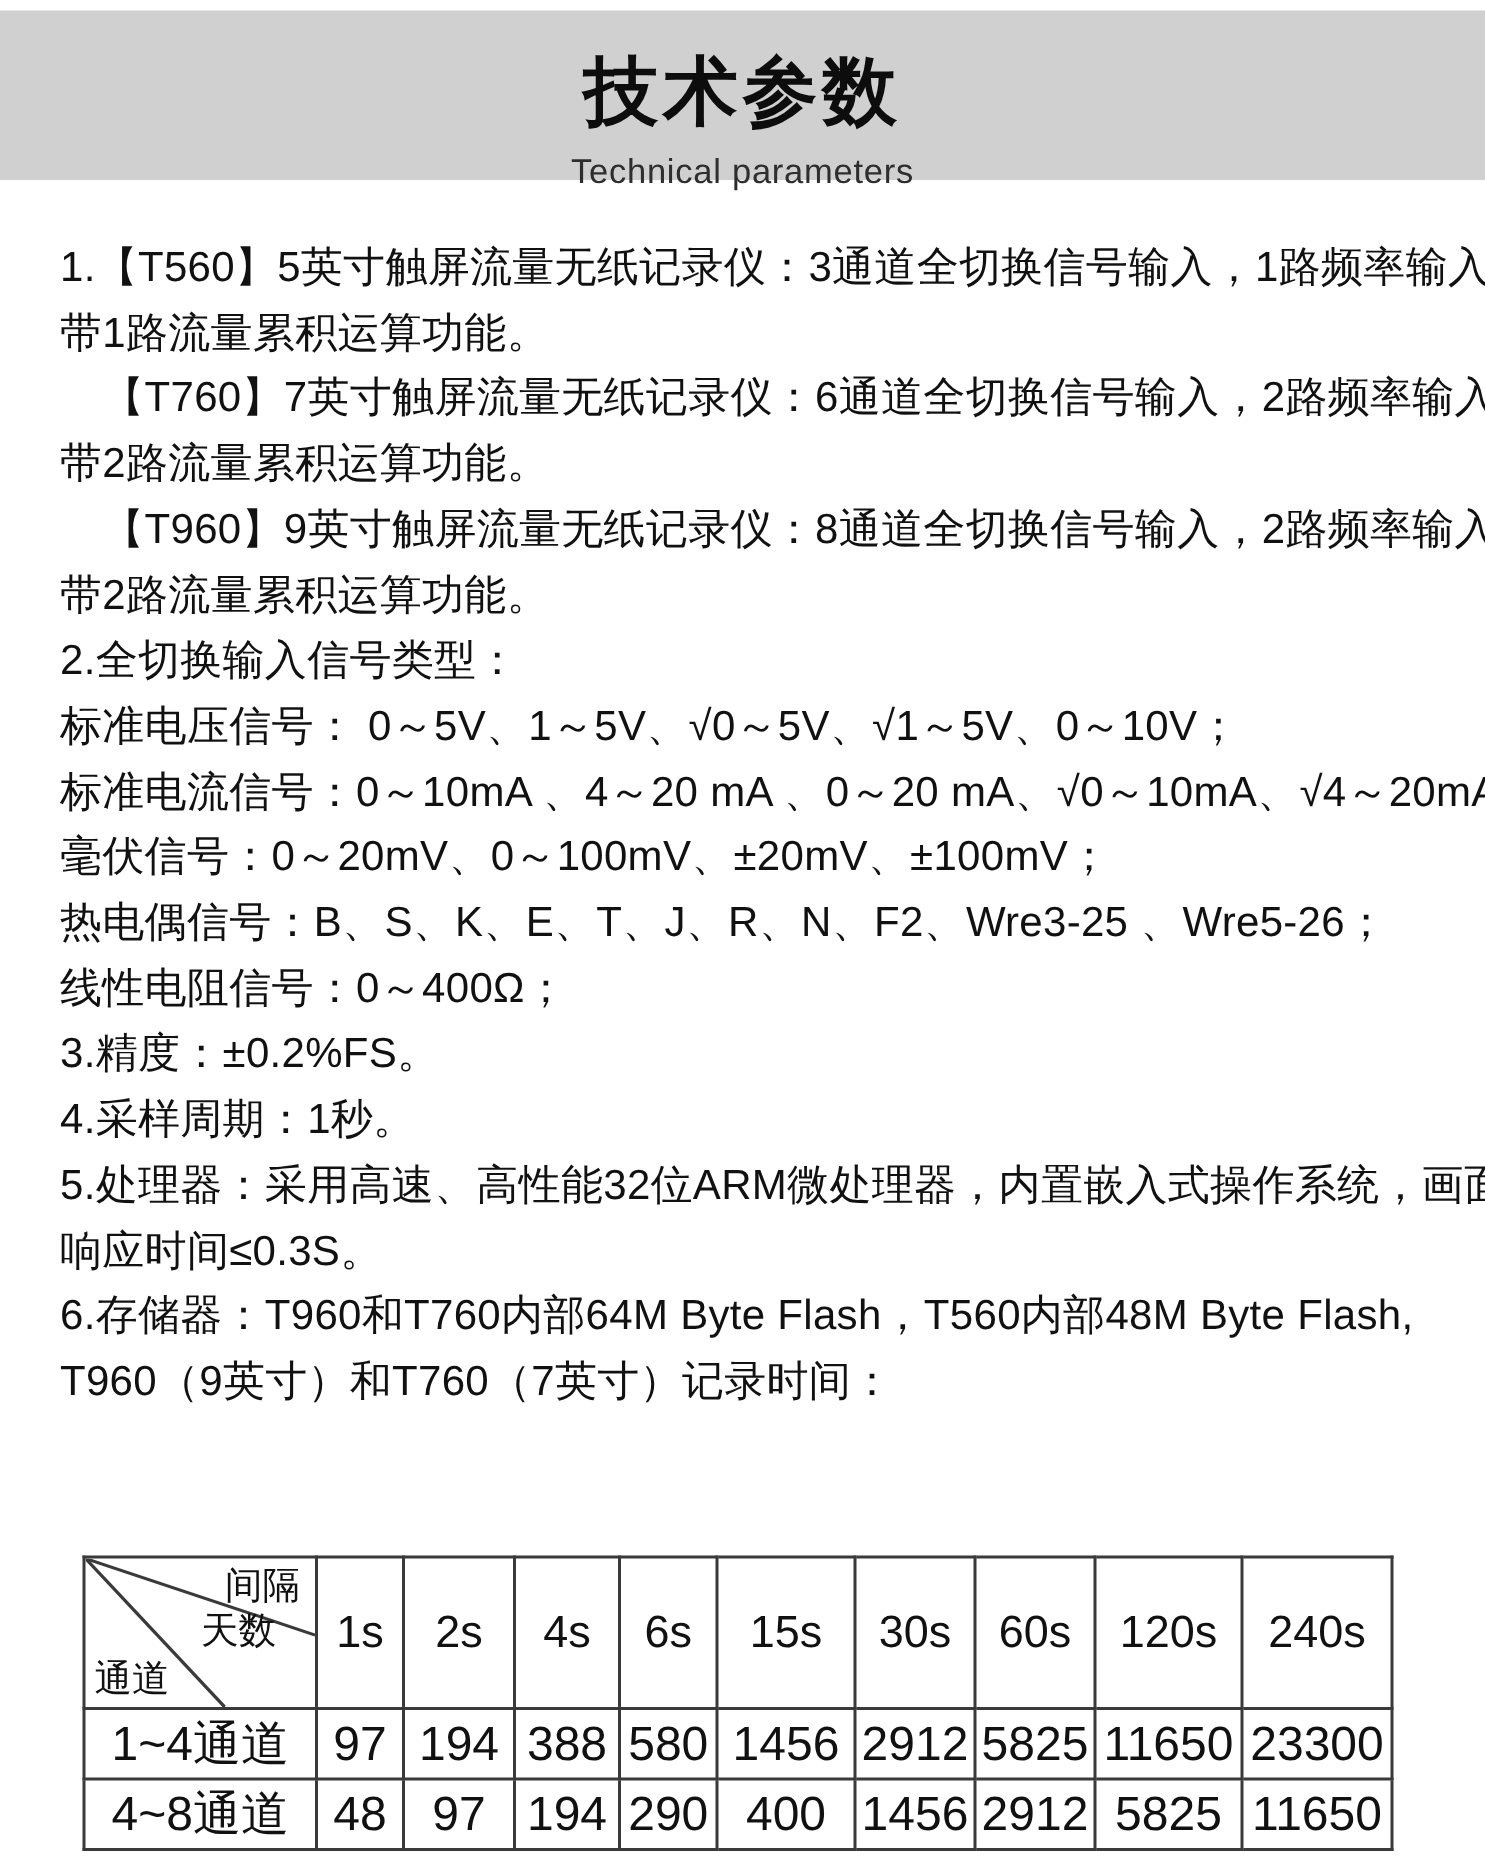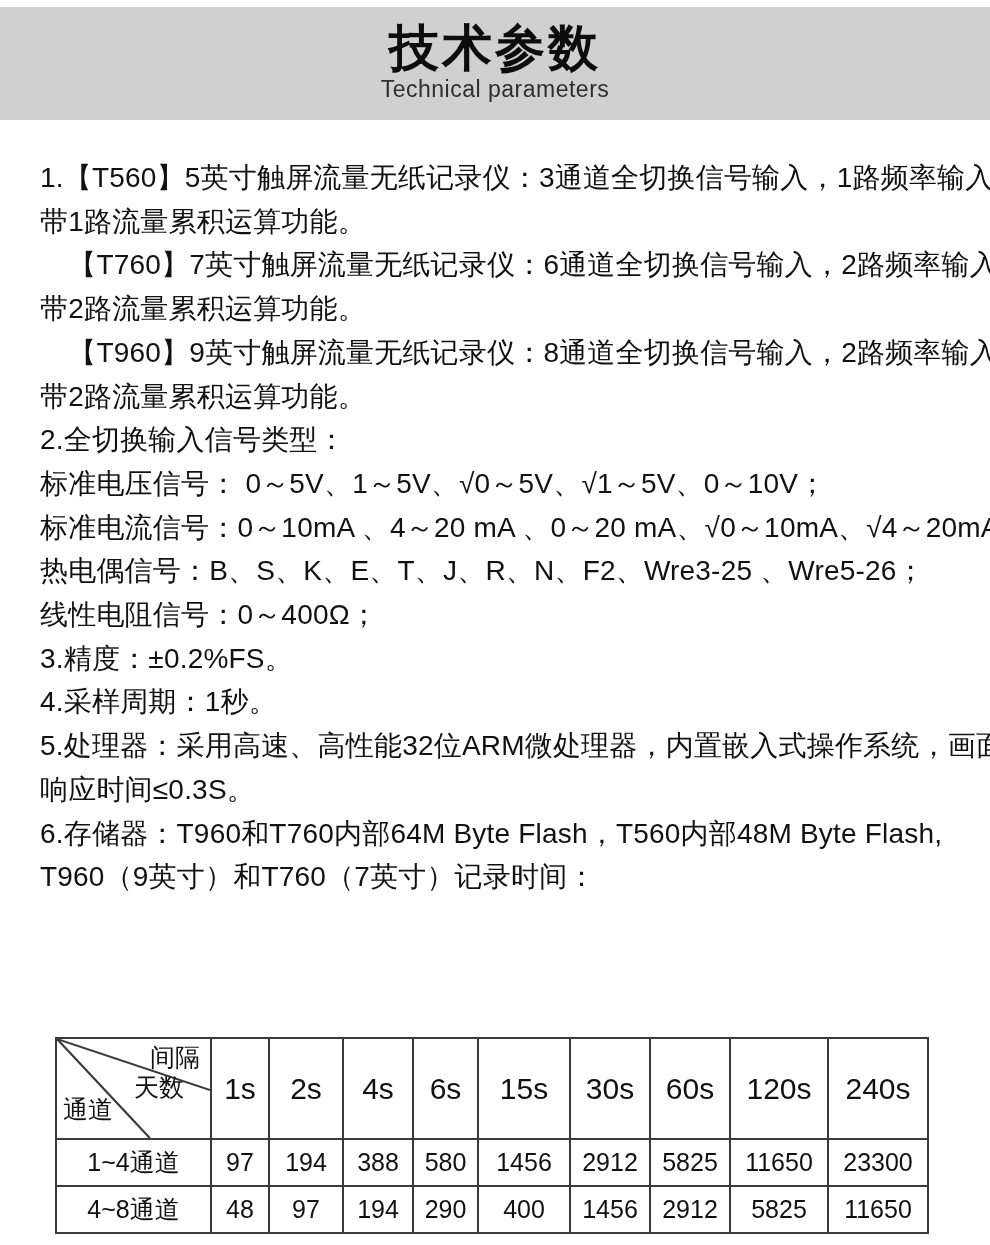--- a/index.html
+++ b/index.html
@@ -16,27 +16,27 @@
     font-family:"Liberation Sans","DejaVu Sans",sans-serif;
     color:var(--text);
   }
   
   .banner{
     position:absolute;left:0;top:7px;width:990px;height:113px;
     background:var(--banner);
     text-align:center;
   }
   .title{
-    margin:0;padding-top:15px;
+    margin:0;padding-top:28px;
     font-size:50px;line-height:1.05;
     font-weight:900;letter-spacing:3px;
     color:#0d0d0d;
   }
   .subtitle{
-    margin-top:2px;
+    margin-top:14px;
     font-size:23px;line-height:1.1;
     font-weight:400;letter-spacing:0.5px;
     color:#2e2e2e;
   }
   
   .content{
     position:absolute;left:40px;top:156px;width:912px;
   }
   .line{
     font-size:28px;
@@ -53,29 +53,29 @@
   }
   table.rec td,table.rec th{
     border:2px solid var(--table-border);
     padding:0;
     font-weight:400;
     text-align:center;
     vertical-align:middle;
     overflow:hidden;
   }
   table.rec th{height:99px;font-size:30px;}
-  table.rec td{height:45px;font-size:25px;}
+  table.rec td{height:45px;font-size:32px;}
   td.rowlabel{text-align:left;padding-left:10px;}
   
   td.corner,th.corner{position:relative;padding:0;height:99px;}
   .corner svg{position:absolute;left:0;top:0;width:100%;height:100%;display:block;}
   .corner .lbl{position:absolute;font-size:25px;line-height:1;color:var(--text);}
   .lbl-interval{top:6px;right:10px;}
   .lbl-days{top:36px;right:26px;}
-  .lbl-channel{bottom:16px;left:6px;}
+  .lbl-channel{bottom:6px;left:6px;}
 </style>
 </head>
 <body>
 
 <div class="page">
 
   <div class="banner">
     <h1 class="title">技术参数</h1>
     <div class="subtitle">Technical parameters</div>
   </div>
@@ -83,20 +83,21 @@
   <div class="content">
     <div class="line">1.【T560】5英寸触屏流量无纸记录仪：3通道全切换信号输入，1路频率输入，可</div>
     <div class="line">带1路流量累积运算功能。</div>
     <div class="line">　【T760】7英寸触屏流量无纸记录仪：6通道全切换信号输入，2路频率输入，可</div>
     <div class="line">带2路流量累积运算功能。</div>
     <div class="line">　【T960】9英寸触屏流量无纸记录仪：8通道全切换信号输入，2路频率输入，可</div>
     <div class="line">带2路流量累积运算功能。</div>
     <div class="line">2.全切换输入信号类型：</div>
     <div class="line">标准电压信号： 0～5V、1～5V、√0～5V、√1～5V、0～10V；</div>
     <div class="line">标准电流信号：0～10mA 、4～20 mA 、0～20 mA、√0～10mA、√4～20mA；</div>
+    <div class="line">毫伏信号：0～20mV、0～100mV、±20mV、±100mV；</div>
     <div class="line">热电偶信号：B、S、K、E、T、J、R、N、F2、Wre3-25 、Wre5-26；</div>
     <div class="line">线性电阻信号：0～400Ω；</div>
     <div class="line">3.精度：±0.2%FS。</div>
     <div class="line">4.采样周期：1秒。</div>
     <div class="line">5.处理器：采用高速、高性能32位ARM微处理器，内置嵌入式操作系统，画面切换</div>
     <div class="line">响应时间≤0.3S。</div>
     <div class="line">6.存储器：T960和T760内部64M Byte Flash，T560内部48M Byte Flash,</div>
     <div class="line">T960（9英寸）和T760（7英寸）记录时间：</div>
   </div>
 

